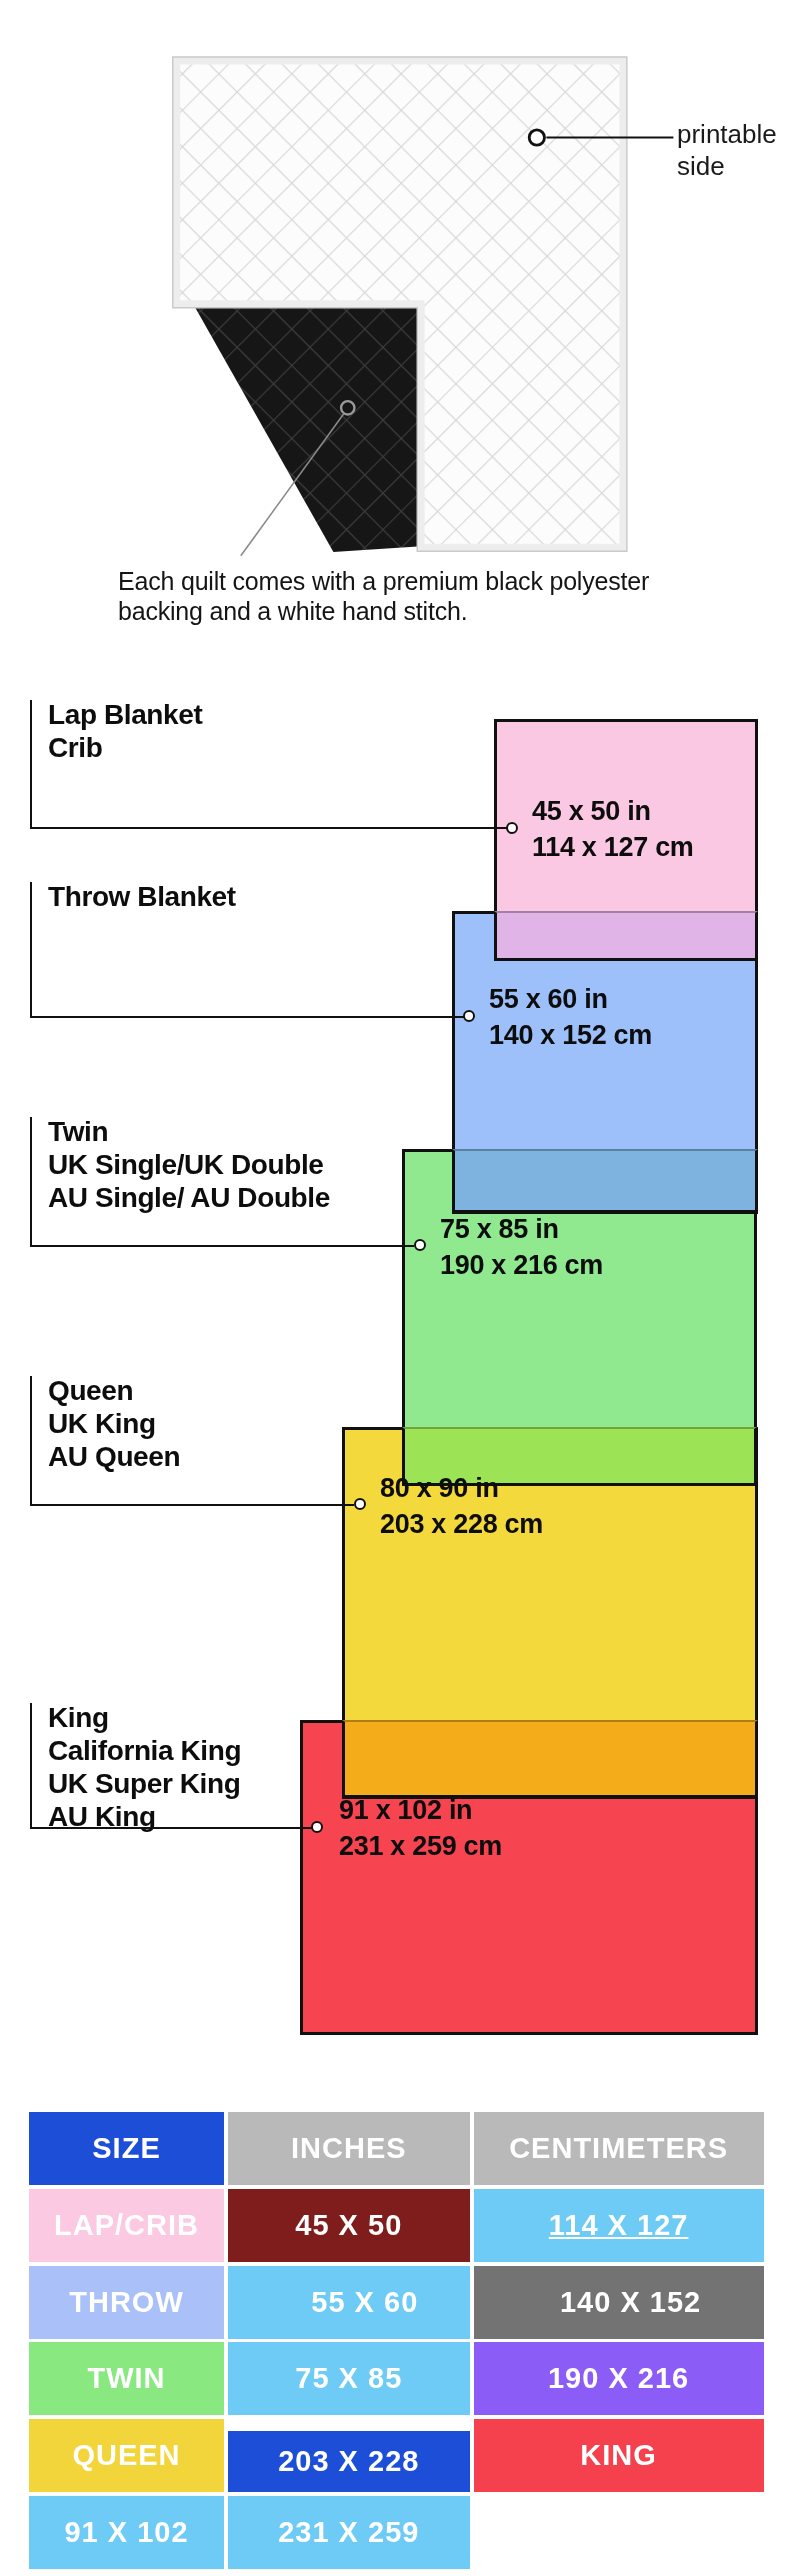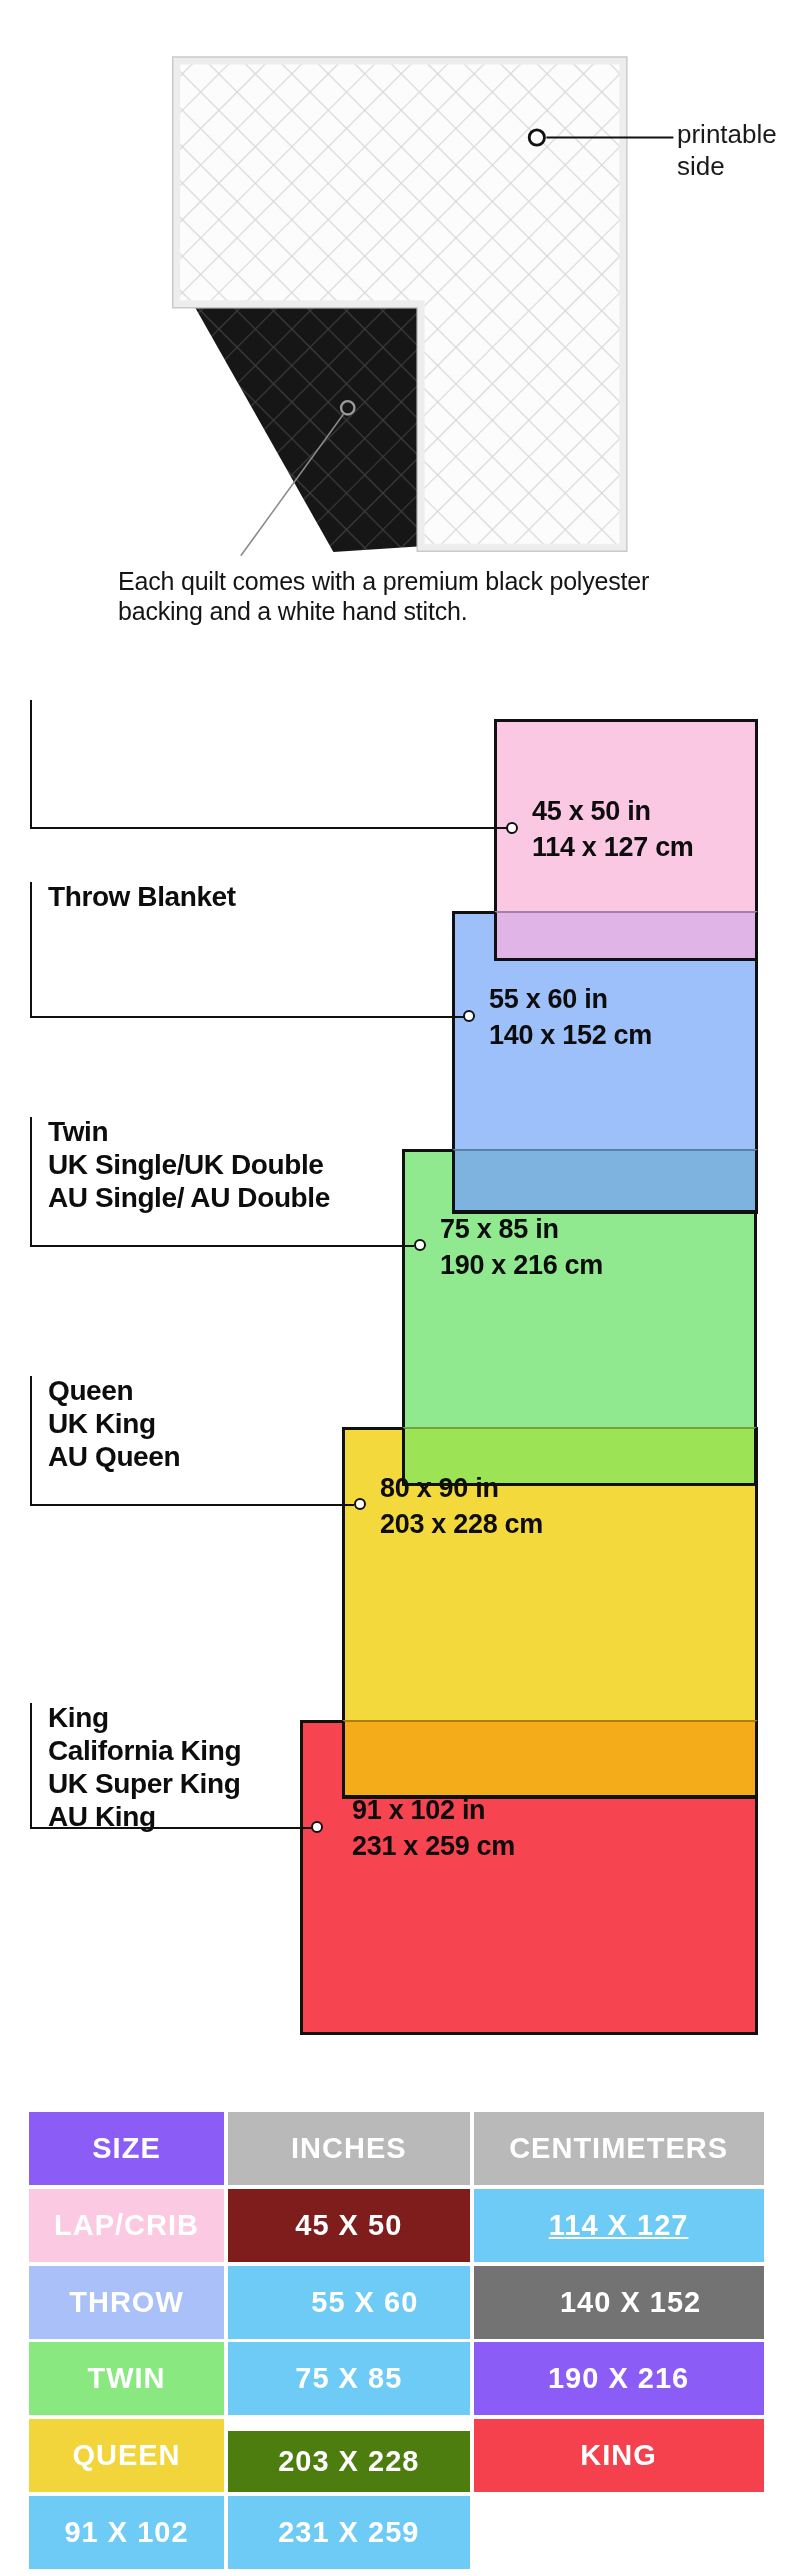--- a/index.html
+++ b/index.html
@@ -71,20 +71,24 @@
   <div class="rect" style="left: 300px; top: 1720px; width: 458px; height: 315px; z-index: 1; background-color: rgb(246, 68, 80);"></div>
   <div class="rect" style="left: 342px; top: 1427px; width: 416px; height: 372px; z-index: 2; background-color: rgb(244, 217, 60);"></div>
   <div class="strip" style="left: 342px; top: 1720px; width: 416px; height: 78px; z-index: 3; background-color: rgb(244, 172, 27);"></div>
   <div class="rect" style="left: 402px; top: 1149px; width: 355px; height: 336px; z-index: 4; background-color: rgb(144, 232, 143);"></div>
   <div class="strip" style="left: 402px; top: 1427px; width: 355px; height: 59px; z-index: 5; background-color: rgb(157, 227, 86);"></div>
   <div class="rect" style="left: 452px; top: 911px; width: 306px; height: 303px; z-index: 6; background-color: rgb(157, 191, 250);"></div>
   <div class="strip" style="left: 452px; top: 1149px; width: 306px; height: 64px; z-index: 7; background-color: rgb(127, 179, 223);"></div>
   <div class="rect" style="left: 494px; top: 719px; width: 264px; height: 241px; z-index: 8; background-color: rgb(251, 200, 228);"></div>
   <div class="strip" style="left: 494px; top: 911px; width: 264px; height: 50px; z-index: 9; background-color: rgb(224, 180, 230);"></div>
 
+  <div class="label-group" style="top:698px;">
+    <div>Lap Blanket</div>
+    <div>Crib</div>
+  </div>
   <div class="vline" style="left:30px;top:700px;height:129px;"></div>
   <div class="hline" style="left:30px;top:827px;width:477px;"></div>
   <div class="dot" style="left:506px;top:822px;"></div>
   <div class="size-text" style="left:532px;top:793px;">
     <div>45 x 50 in</div>
     <div>114 x 127 cm</div>
   </div>
 
   <div class="label-group" style="top:880px;">
     <div>Throw Blanket</div>
@@ -125,44 +129,44 @@
 
   <div class="label-group" style="top:1701px;">
     <div>King</div>
     <div>California King</div>
     <div>UK Super King</div>
     <div>AU King</div>
   </div>
   <div class="vline" style="left:30px;top:1703px;height:126px;"></div>
   <div class="hline" style="left:30px;top:1827px;width:282px;"></div>
   <div class="dot" style="left:311px;top:1821px;"></div>
-  <div class="size-text" style="left:352px;top:1792px;">
+  <div class="size-text" style="left:339px;top:1792px;">
     <div>91 x 102 in</div>
     <div>231 x 259 cm</div>
   </div>
 
   <div class="size-table">
-    <div class="cell" style="background-color: #8b5cf6;">SIZE</div>
+    <div class="cell" style="background-color: #1d4ed8;">SIZE</div>
     <div class="cell" style="background-color: rgb(185, 185, 185);">INCHES</div>
     <div class="cell" style="background-color: rgb(185, 185, 185);">CENTIMETERS</div>
 
     <div class="cell" style="background-color: rgb(251, 201, 226);">LAP/CRIB</div>
     <div class="cell" style="background-color: #7f1d1d;">45 X 50</div>
     <div class="cell" style="background-color: rgb(109, 203, 246); text-decoration: underline;">114 X 127</div>
 
     <div class="cell" style="background-color: rgb(169, 192, 248);">THROW</div>
     <div class="cell" style="background-color: rgb(109, 203, 246); padding-left: 32px;">55 X 60</div>
     <div class="cell" style="background-color: #737373; padding-left: 24px;">140 X 152</div>
 
     <div class="cell" style="background-color: rgb(137, 232, 128);">TWIN</div>
     <div class="cell" style="background-color: rgb(109, 203, 246); text-align: right;">75 X 85</div>
     <div class="cell" style="background-color: #8b5cf6;">190 X 216</div>
 
     <div class="cell" style="background-color: rgb(242, 213, 58);">QUEEN</div>
-    <div class="cell" style="background-color: #4d7c0f; margin-top: 12px;">203 X 228</div>
+    <div class="cell" style="background-color: #1d4ed8; margin-top: 12px;">203 X 228</div>
 
     <div class="cell" style="background-color: rgb(244, 65, 77);">KING</div>
     <div class="cell" style="background-color: rgb(109, 203, 246);">91 X 102</div>
     <div class="cell" style="background-color: rgb(109, 203, 246);">231 X 259</div>
   </div>
 
 </div>
 
 
 </body></html>

